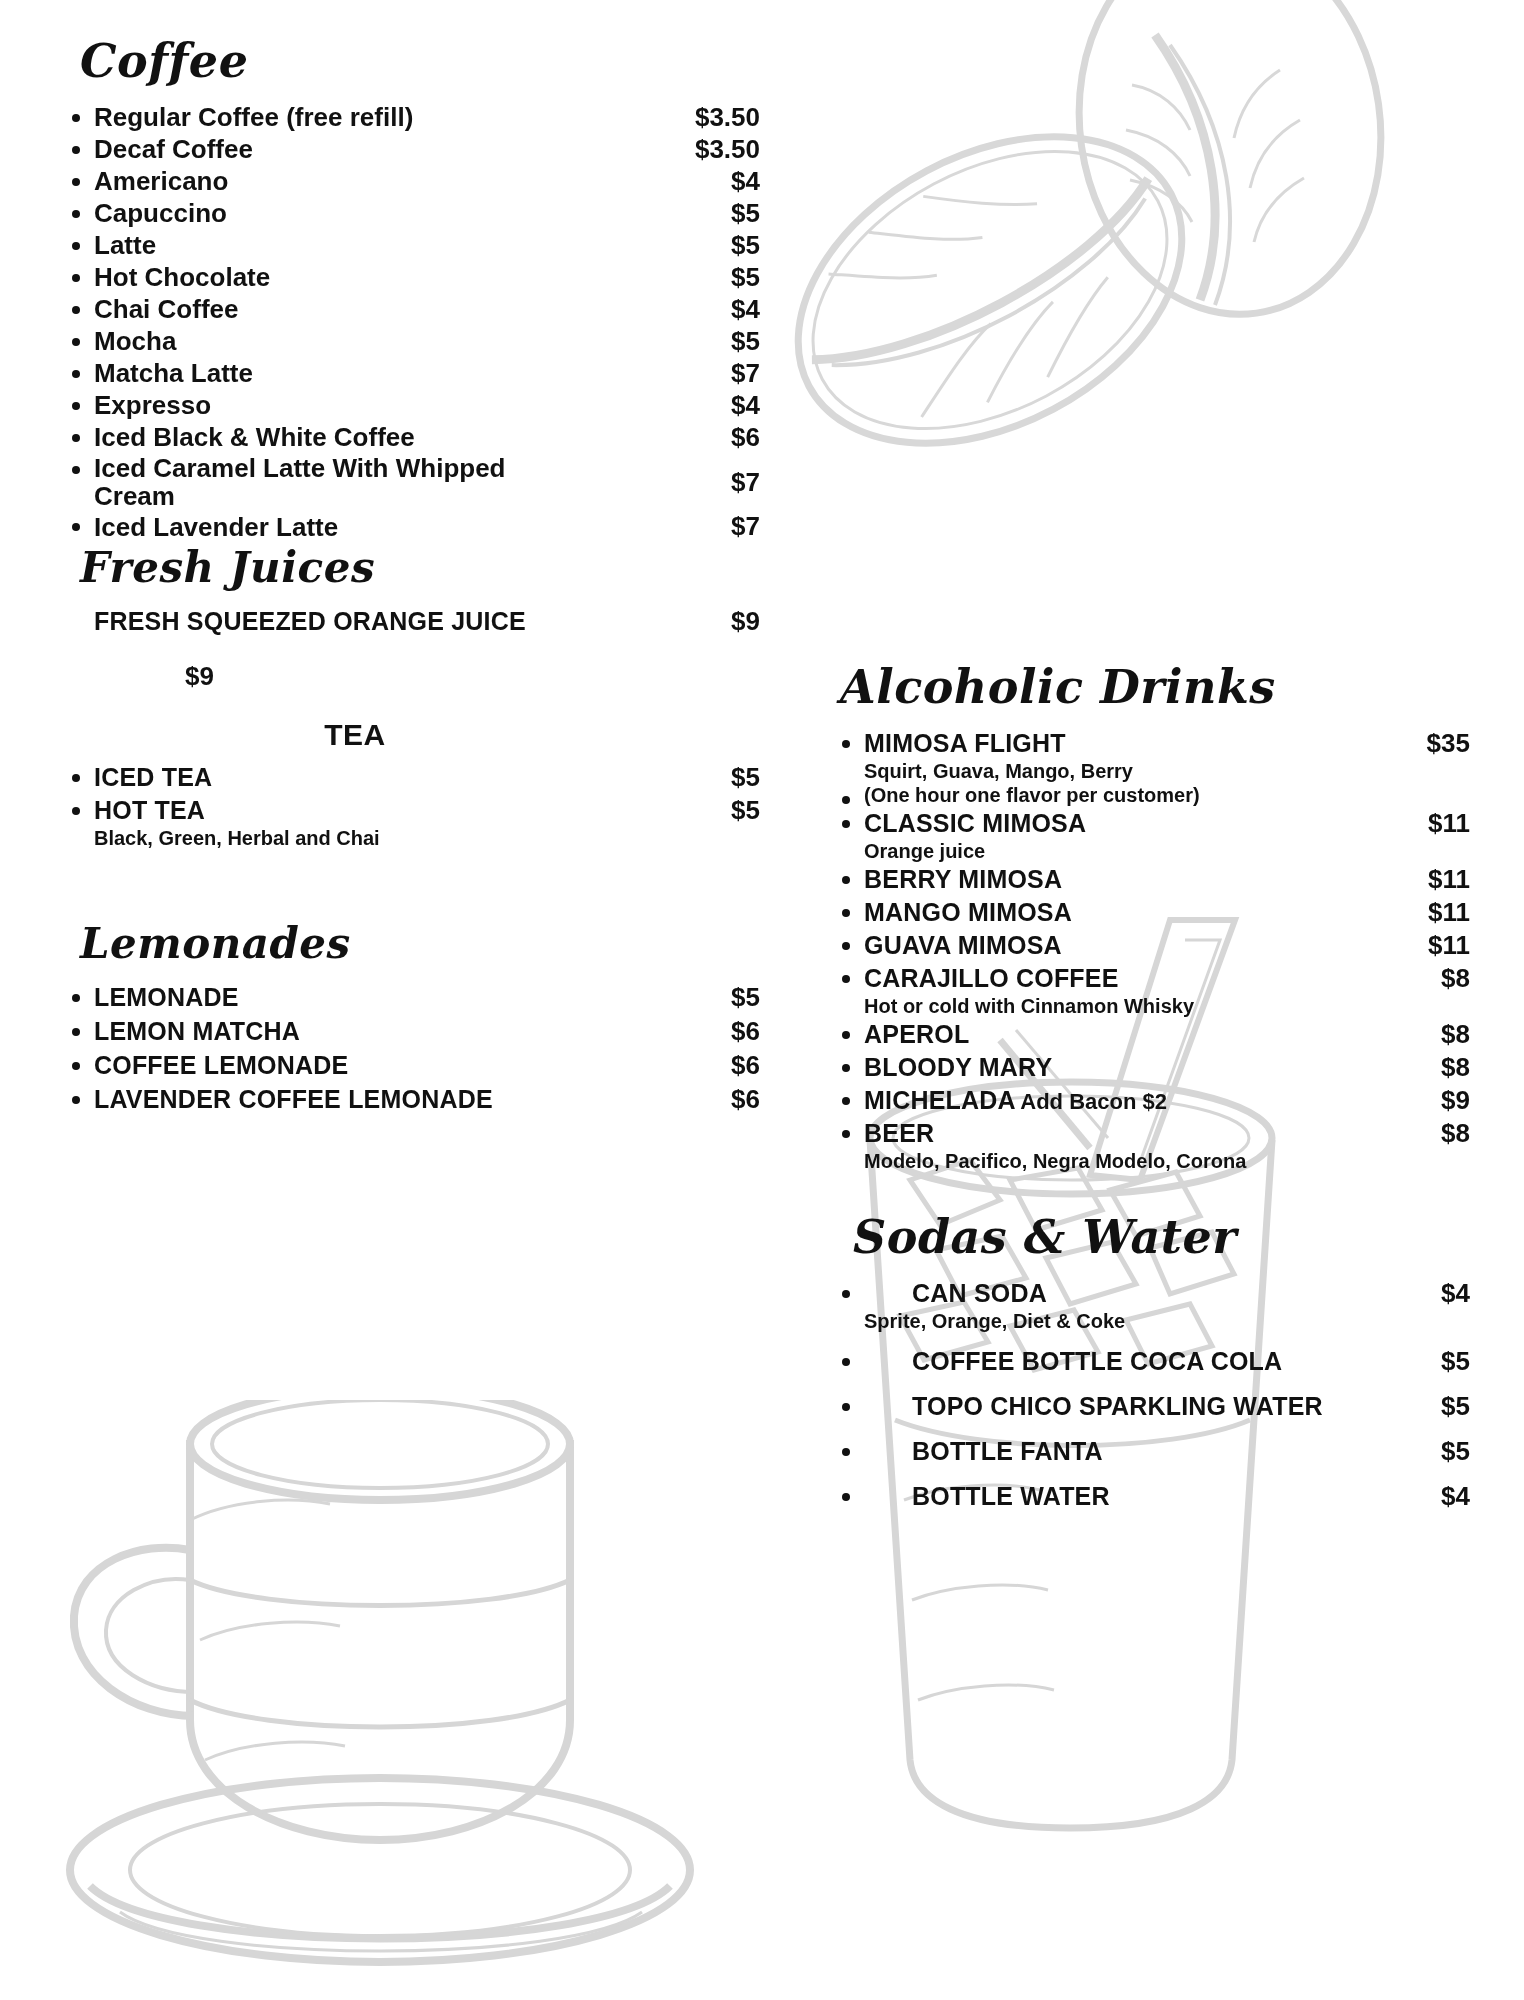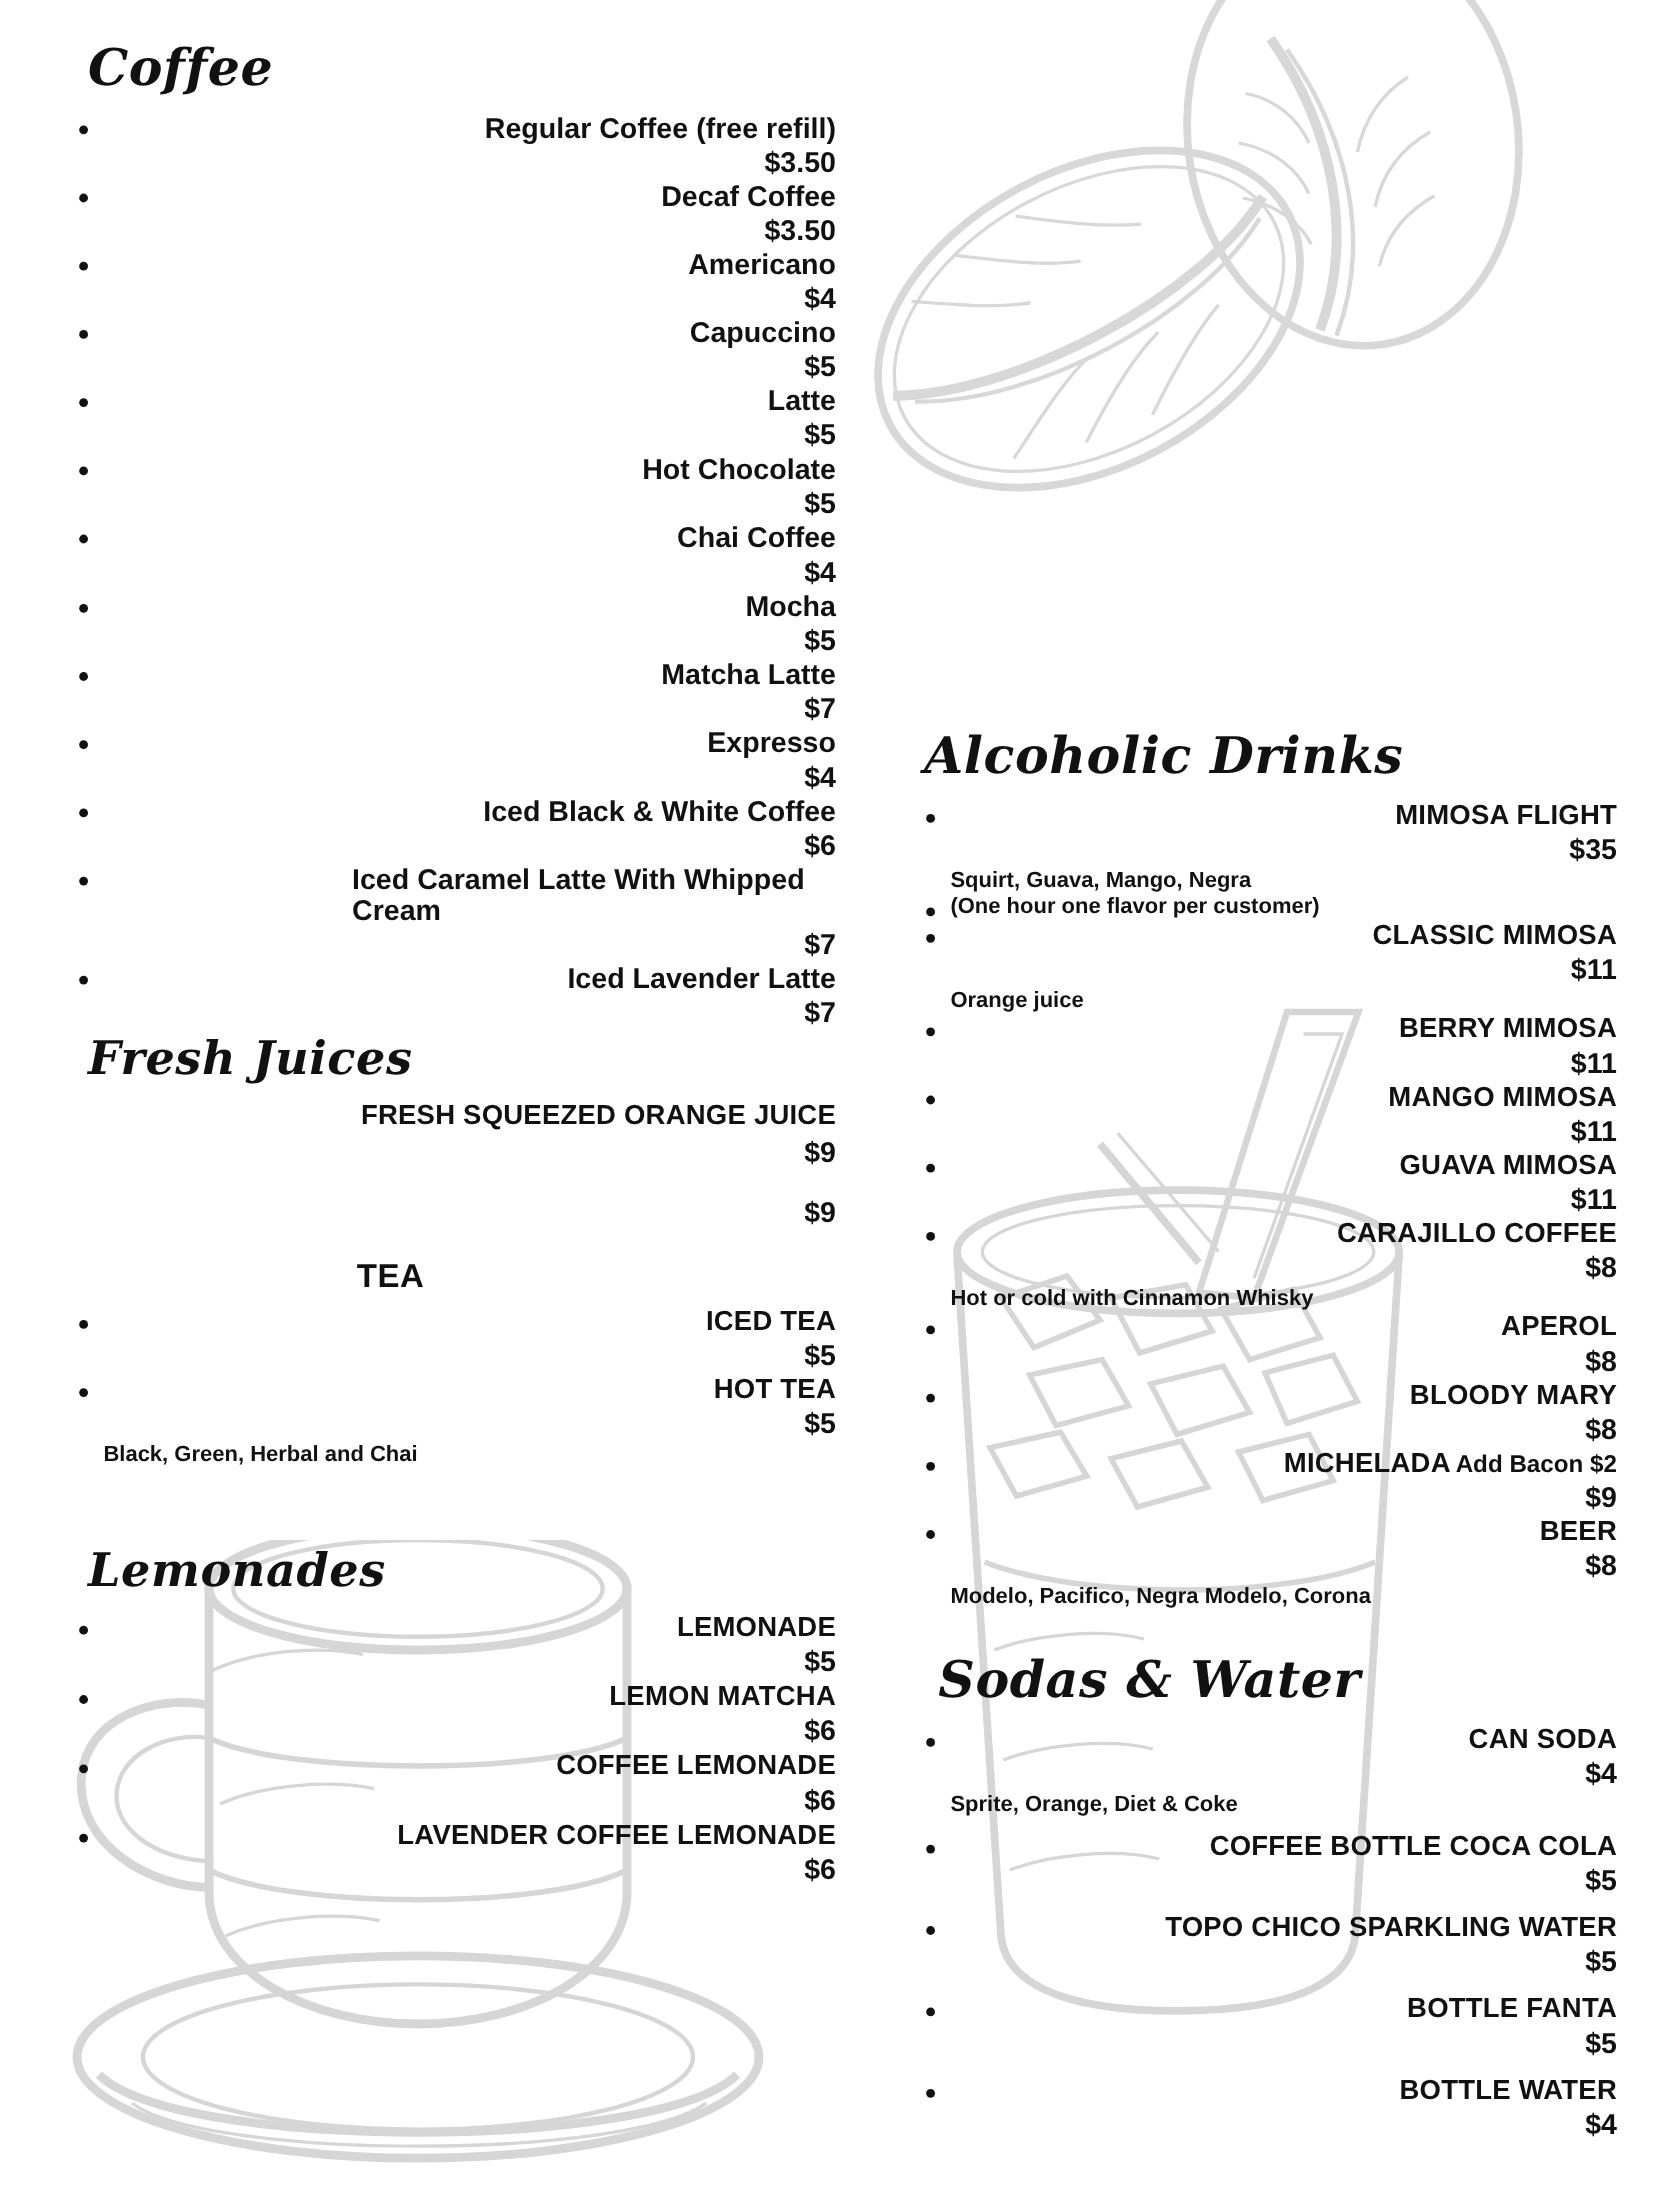--- a/index.html
+++ b/index.html
@@ -81,24 +81,23 @@
     content: "";
     position: absolute;
     left: 12px;
     top: 12px;
     width: 8px; height: 8px;
     border-radius: 50%;
     background: #111;
   }
   .row {
     display: flex;
-    align-items: flex-end;
+    align-items: center;
     justify-content: space-between;
-    gap: 2px;
-    flex-direction: column;
+    gap: 26px;
   }
   .name {
     font-weight: 700;
     font-size: 26px;
     line-height: 1.08;
   }
   .name.caps {
     font-size: 25px;
     letter-spacing: 0.2px;
   }
@@ -389,21 +388,21 @@
   <div class="col-right">
 
     <section class="alcohol">
       <h2 class="script-title" style="margin-left:10px;">Alcoholic Drinks</h2>
       <ul class="items">
         <li class="bulleted">
           <div class="row">
             <span class="name caps">MIMOSA FLIGHT</span>
             <span class="price">$35</span>
           </div>
-          <div class="desc">Squirt, Guava, Mango, Negra</div>
+          <div class="desc">Squirt, Guava, Mango, Berry</div>
         </li>
         <li class="bulleted">
           <div class="desc">(One hour one flavor per customer)</div>
         </li>
         <li class="bulleted">
           <div class="row">
             <span class="name caps">CLASSIC MIMOSA</span>
             <span class="price">$11</span>
           </div>
           <div class="desc">Orange juice</div>

